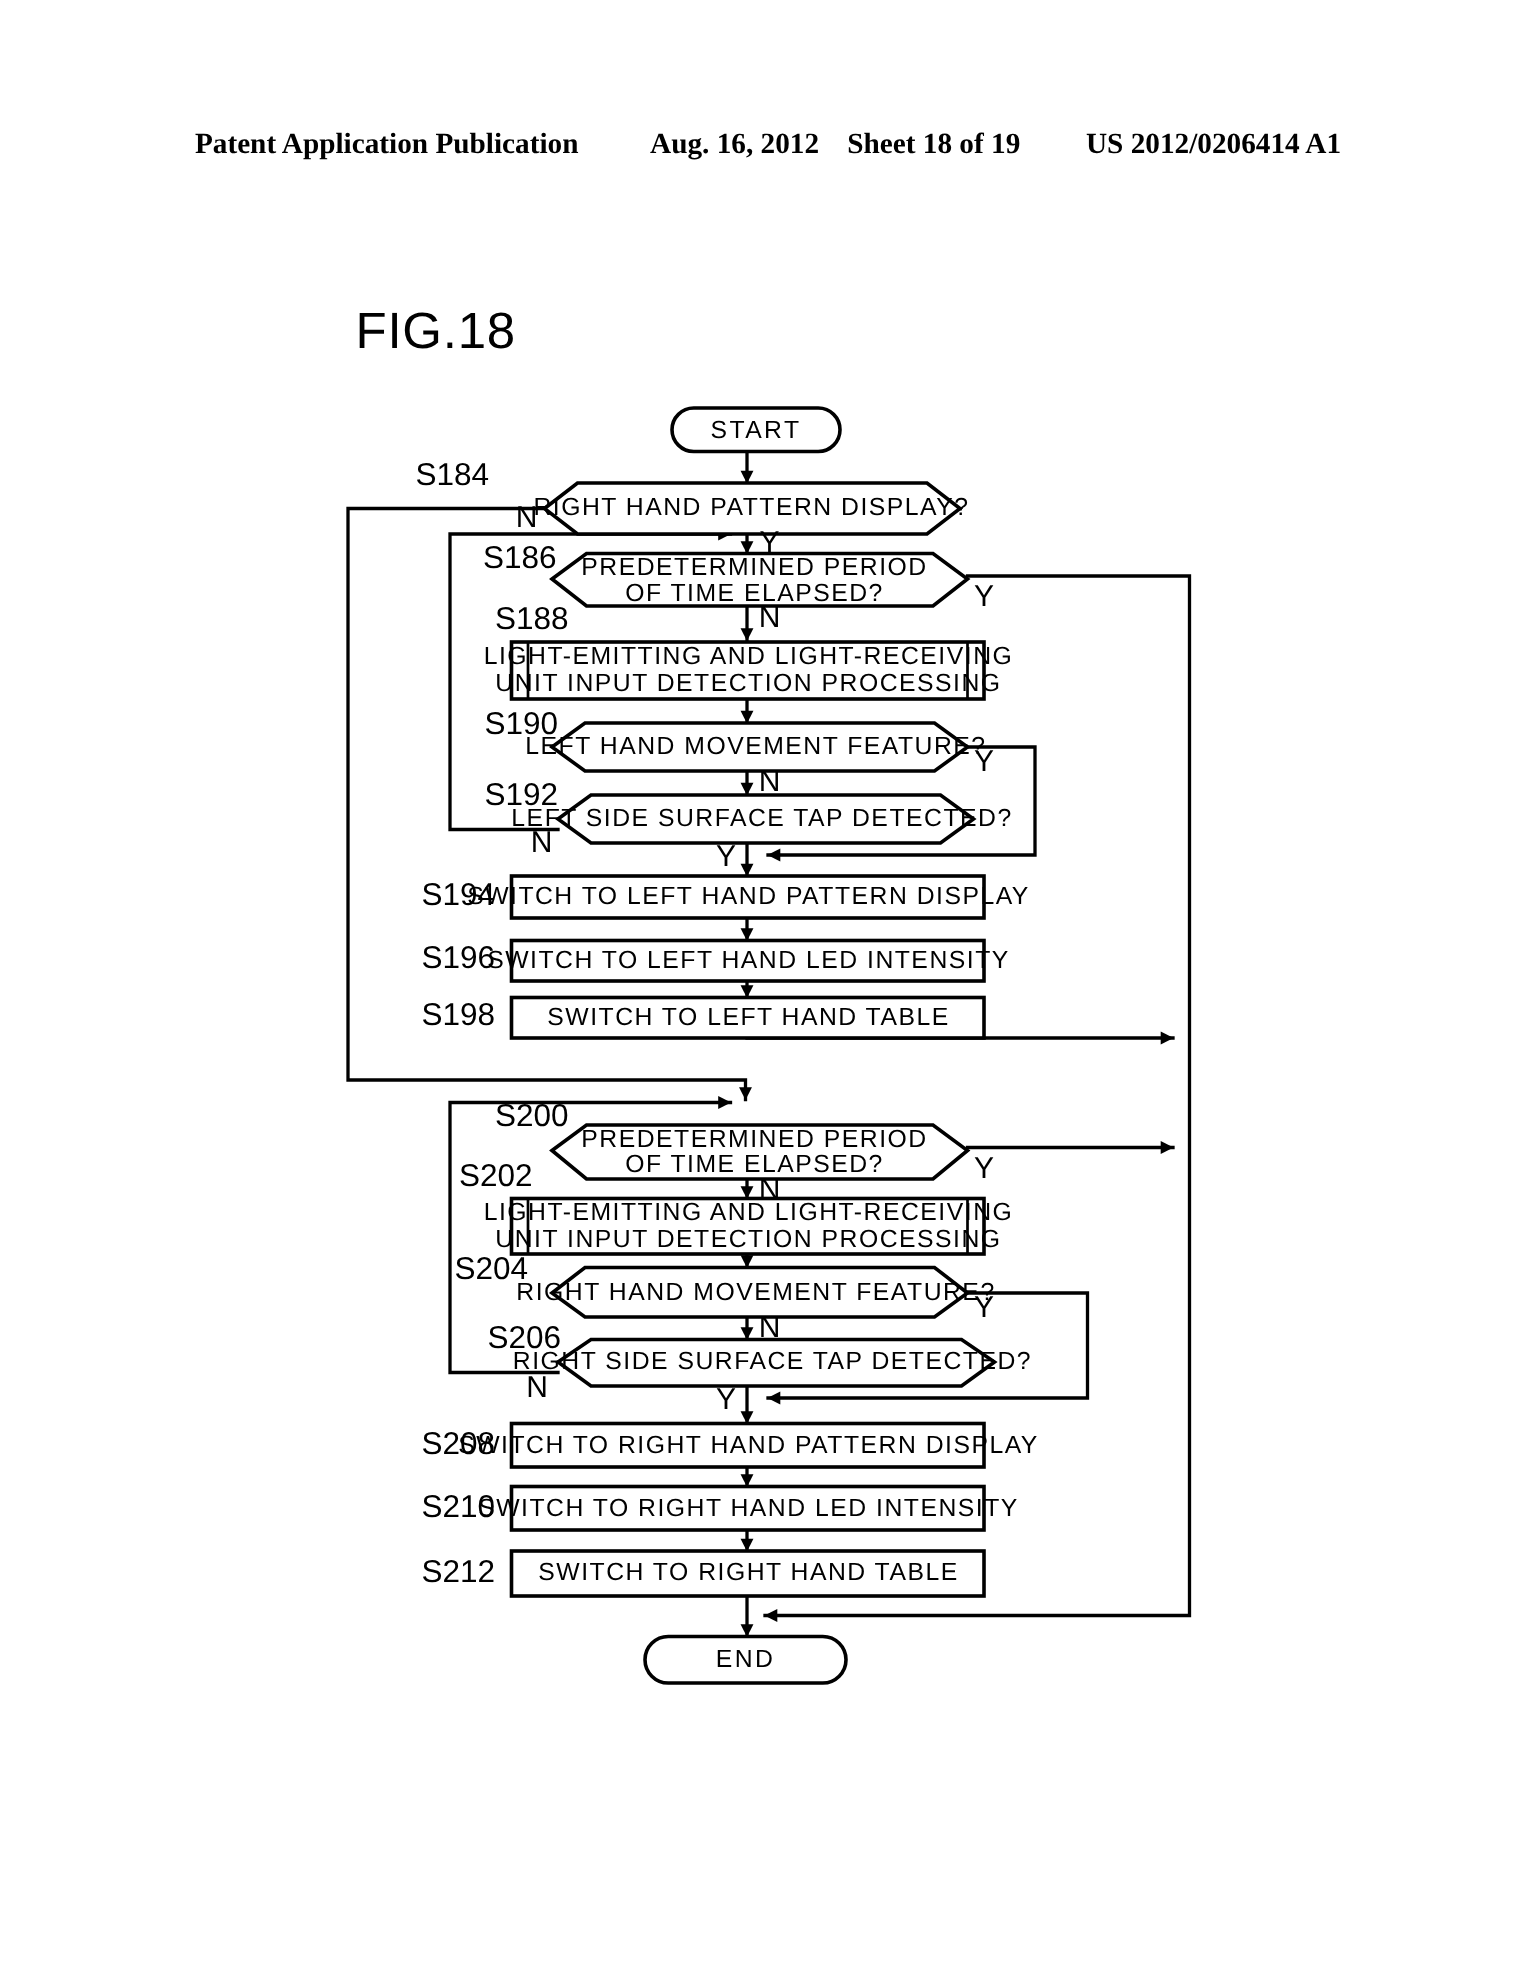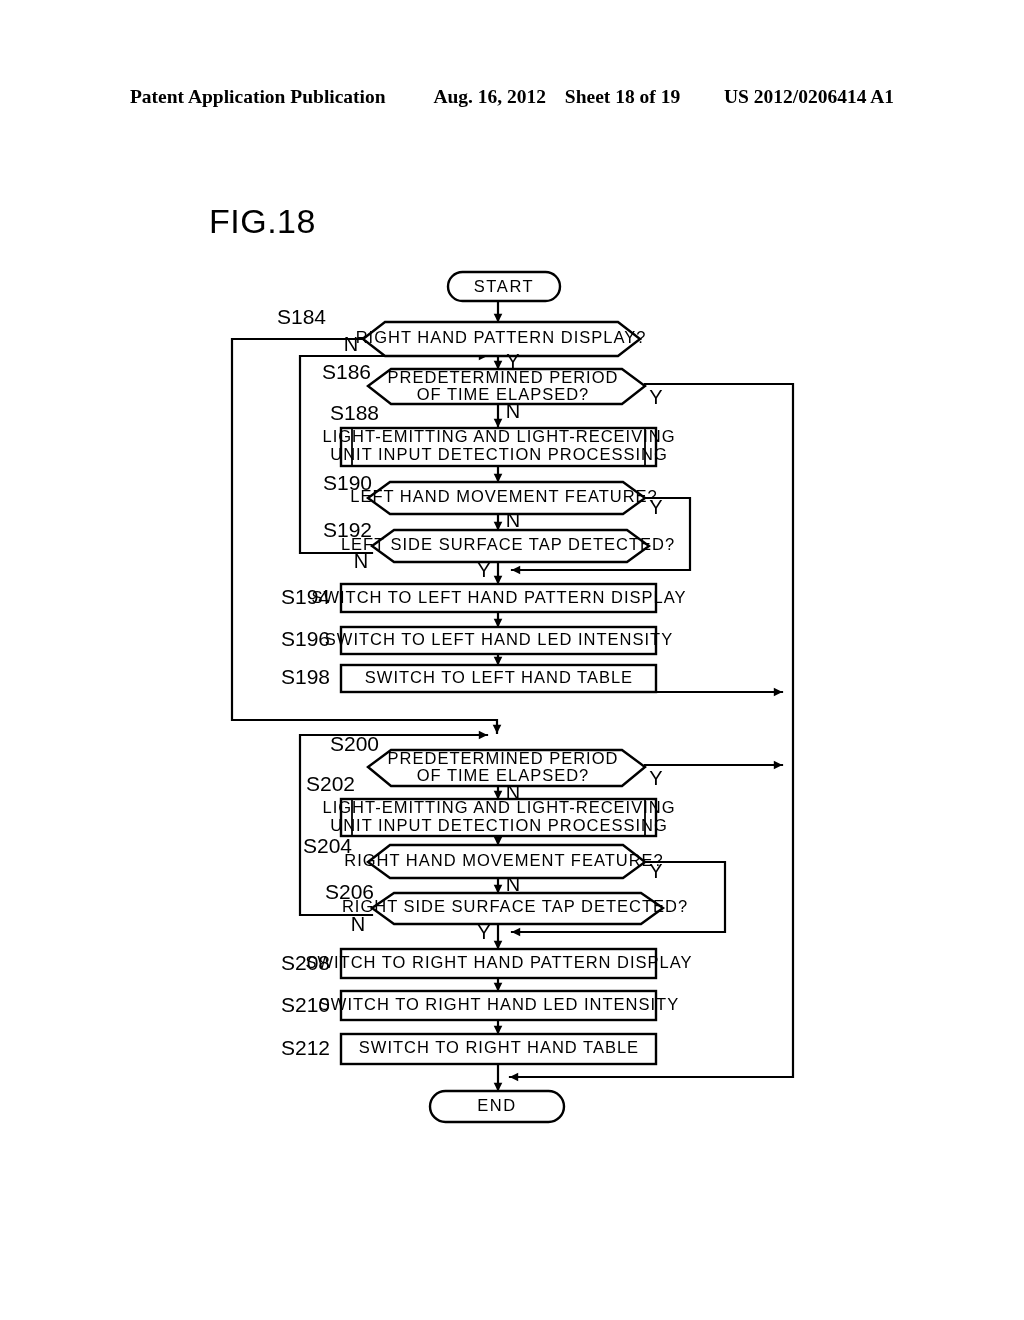--- a/index.html
+++ b/index.html
@@ -36,21 +36,21 @@
     white-space: nowrap;
   }
   #pub-header .seg { display: inline-block; vertical-align: baseline; }
   #pub-header .gap-big { display: inline-block; width: 38px; }
   #pub-header .gap-mid { display: inline-block; width: 34px; }
   #pub-header .gap-sm  { display: inline-block; width: 9px; }
 
   
   #fig-label {
     position: absolute;
-    left: 209px;
+    left: 237px;
     top: 202px;
     font-family: "Liberation Sans", sans-serif;
     font-size: 34px;
     letter-spacing: 0.5px;
     color: #000;
   }
 
   
   #flow-svg {
     position: absolute;

